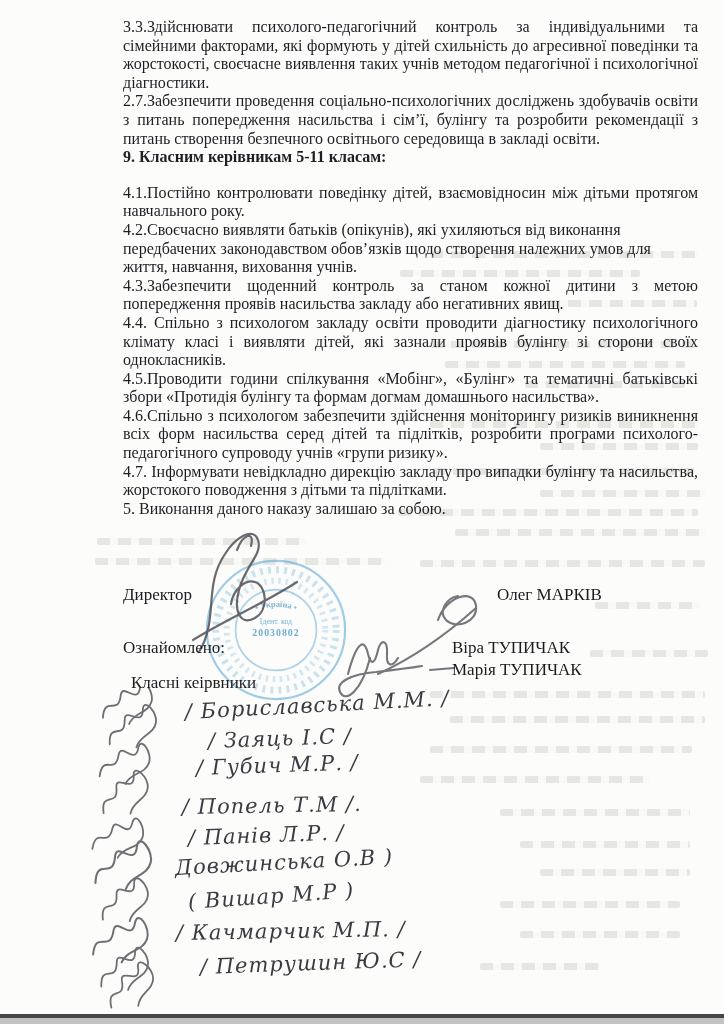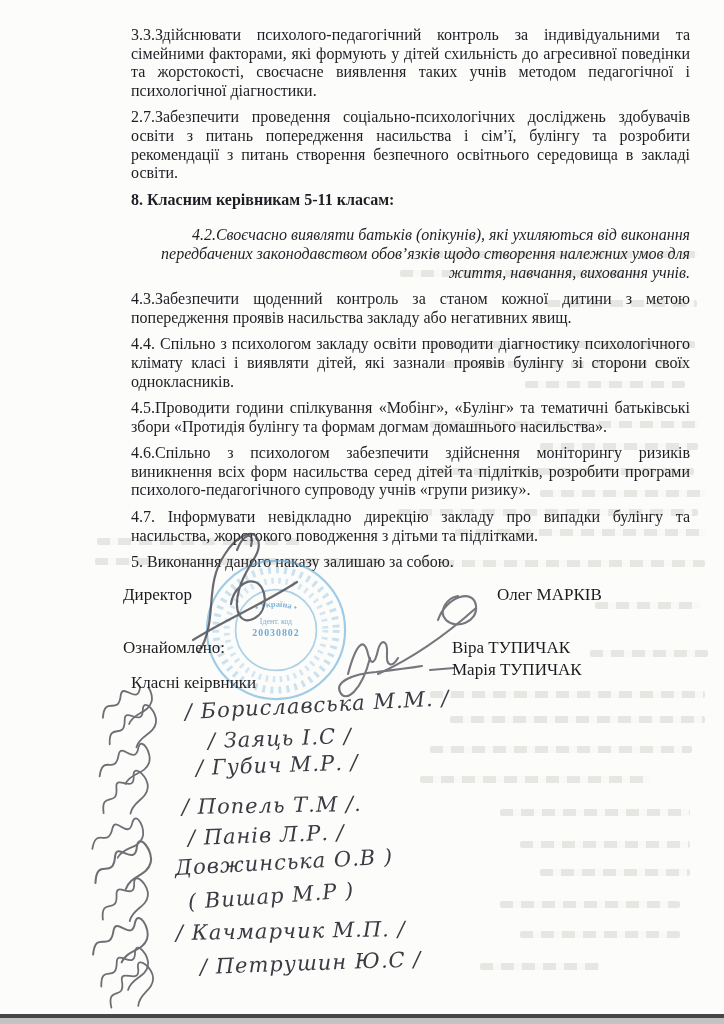--- a/index.html
+++ b/index.html
@@ -12,23 +12,23 @@
     font-family:"Liberation Serif", serif;
     color:#1e1e24;
   }
   
   .doc-text{
     position:absolute;
     left:123px; top:18px; width:575px;
     font-size:16px; line-height:18.6px;
     text-align:justify;
   }
-  .doc-text p{margin:8px;}
+  .doc-text p{margin:0;}
   .doc-text p.heading{font-weight:bold; margin-bottom:17px;}
-  .doc-text p.ragged{text-align:right; white-space:pre-line;font-style:italic;}
+  .doc-text p.ragged{text-align:left; white-space:pre-line;}
   
   .sig-label, .sig-name{
     position:absolute;
     font-size:17px; color:#1c1c20; white-space:nowrap;
   }
   
   .hw{
     position:absolute;
     font-family:"DejaVu Serif", serif; font-style:italic;
     font-size:21px; color:#3b3b44; letter-spacing:1px;
@@ -78,21 +78,22 @@
   <i class="bl" style="left:500px;top:809px;width:190px"></i>
   <i class="bl" style="left:520px;top:841px;width:170px"></i>
   <i class="bl" style="left:540px;top:869px;width:150px"></i>
   <i class="bl" style="left:500px;top:901px;width:180px"></i>
   <i class="bl" style="left:520px;top:931px;width:160px"></i>
   <i class="bl" style="left:480px;top:963px;width:120px"></i>
 
   <div class="doc-text">
     <p>3.3.Здійснювати психолого-педагогічний контроль за індивідуальними та сімейними факторами, які формують у дітей схильність до агресивної поведінки та жорстокості, своєчасне виявлення таких учнів методом педагогічної і психологічної діагностики.</p>
     <p>2.7.Забезпечити проведення соціально-психологічних досліджень здобувачів освіти з питань попередження насильства і сім’ї, булінгу та розробити рекомендації з питань створення безпечного освітнього середовища в закладі освіти.</p>
-    <p class="heading">8. Класним керівникам 5-11 класам:</p>
+    <p class="heading">9. Класним керівникам 5-11 класам:</p>
+    <p>4.1.Постійно контролювати поведінку дітей, взаємовідносин між дітьми протягом навчального року.</p>
     <p class="ragged">4.2.Своєчасно виявляти батьків (опікунів), які ухиляються від виконання
 передбачених законодавством обов’язків щодо створення належних умов для
 життя, навчання, виховання учнів.</p>
     <p>4.3.Забезпечити щоденний контроль за станом кожної дитини з метою попередження проявів насильства закладу або негативних явищ.</p>
     <p>4.4. Спільно з психологом закладу освіти проводити діагностику психологічного клімату класі і виявляти дітей, які зазнали проявів булінгу зі сторони своїх однокласників.</p>
     <p>4.5.Проводити години спілкування «Мобінг», «Булінг» та тематичні батьківські збори «Протидія булінгу та формам догмам домашнього насильства».</p>
     <p>4.6.Спільно з психологом забезпечити здійснення моніторингу ризиків виникнення всіх форм насильства серед дітей та підлітків, розробити програми психолого-педагогічного супроводу учнів «групи ризику».</p>
     <p>4.7. Інформувати невідкладно дирекцію закладу про випадки булінгу та насильства, жорстокого поводження з дітьми та підлітками.</p>
     <p>5. Виконання даного наказу залишаю за собою.</p>
   </div>

